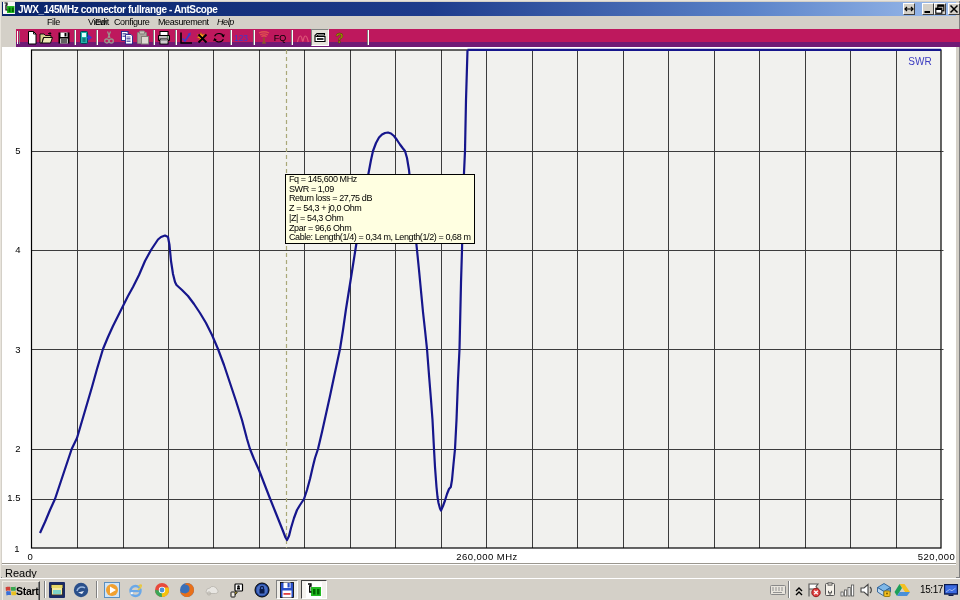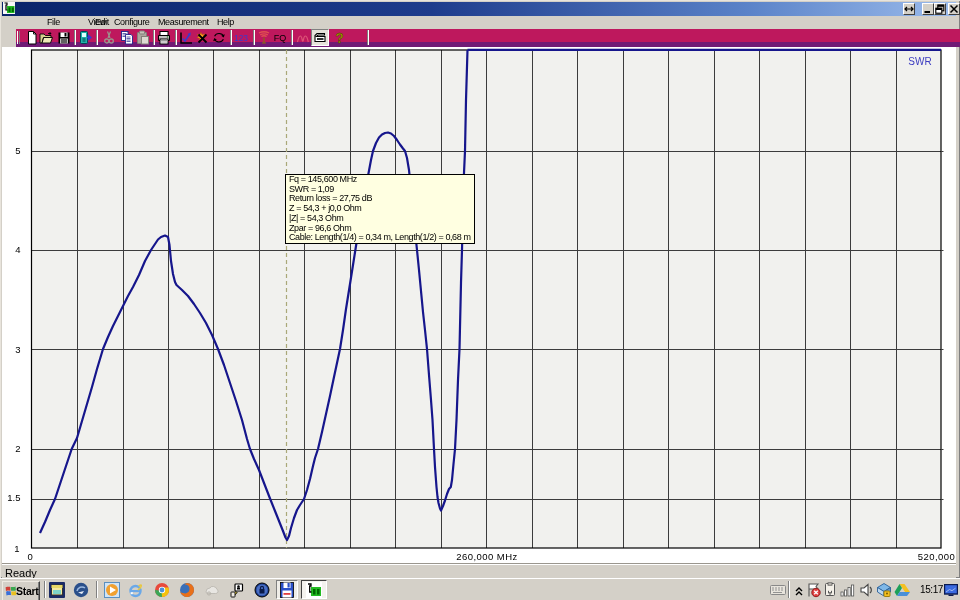--- a/index.html
+++ b/index.html
@@ -63,20 +63,21 @@
 <body>
 <div id="win">
 <div id="title">
 <svg width="13" height="13" style="position:absolute;left:1px;top:0px" viewBox="0 0 13 13">
         <rect x="0" y="0" width="12" height="12" fill="#f8f8f8"></rect>
         <rect x="4" y="4" width="7.5" height="7" fill="#22bb22"></rect>
         <rect x="5.5" y="5.5" width="2" height="4.5" fill="#006600"></rect>
         <rect x="8.8" y="5.5" width="2" height="4.5" fill="#006600"></rect>
         <path d="M1.5 1 L4 1 L4 3 L3 3 L3 8 L4.5 8" stroke="#000" stroke-width="1.2" fill="none"></path>
       </svg>
+<div class="txt">JWX_145MHz connector fullrange - AntScope</div>
 
     <div class="tbtn" style="left:901px;">
         <svg width="10" height="10" viewBox="0 0 10 10" style="position:absolute;left:0;top:0">
           <path d="M1 5 h8 M3 3 L1 5 l2 2 M7 3 l2 2 l-2 2" stroke="#000" stroke-width="1.2" fill="none"></path>
         </svg>
       </div>
     <div class="tbtn" style="left:920px;">
         <svg width="10" height="10" viewBox="0 0 10 10" style="position:absolute;left:0;top:0">
           <rect x="1.5" y="7" width="5.5" height="2" fill="#000"></rect>
         </svg>
@@ -95,21 +96,21 @@
         </svg>
       </div>
 
 </div>
 <div id="menu">
       <span style="left:5px;">File</span>
       <span style="left:25px;padding-left:28px;">Edit</span>
       <span style="left:46px;">View</span>
       <span style="left:72px;">Configure</span>
       <span style="left:116px;">Measurement</span>
-      <span style="left:175px;">Help</span>
+      <span style="left:175px;font-style:italic;">Help</span>
     </div>
 <div id="toolbar">
 <div class="tgrip"></div>
 <svg class="ticon" style="left:9px" width="14" height="16" viewBox="0 0 14 16">
         <path d="M3.5 1.5 h5 l2.5 2.5 v10 h-7.5 z" fill="#fff" stroke="#000"></path>
         <path d="M8.5 1.5 v2.5 h2.5" fill="none" stroke="#000" stroke-width="0.9"></path>
       </svg>
 <svg class="ticon" style="left:23px" width="14" height="16" viewBox="0 0 14 16">
         <path d="M1 13 L1 4 h4 l1.5 1.5 H12 v2 H4.5 L3 13 z" fill="#d6cf8e" stroke="#000" stroke-width="0.9"></path>
         <path d="M3 13 L4.7 7.5 h8.8 L11.5 13 z" fill="#efe9b8" stroke="#000" stroke-width="0.9"></path>

